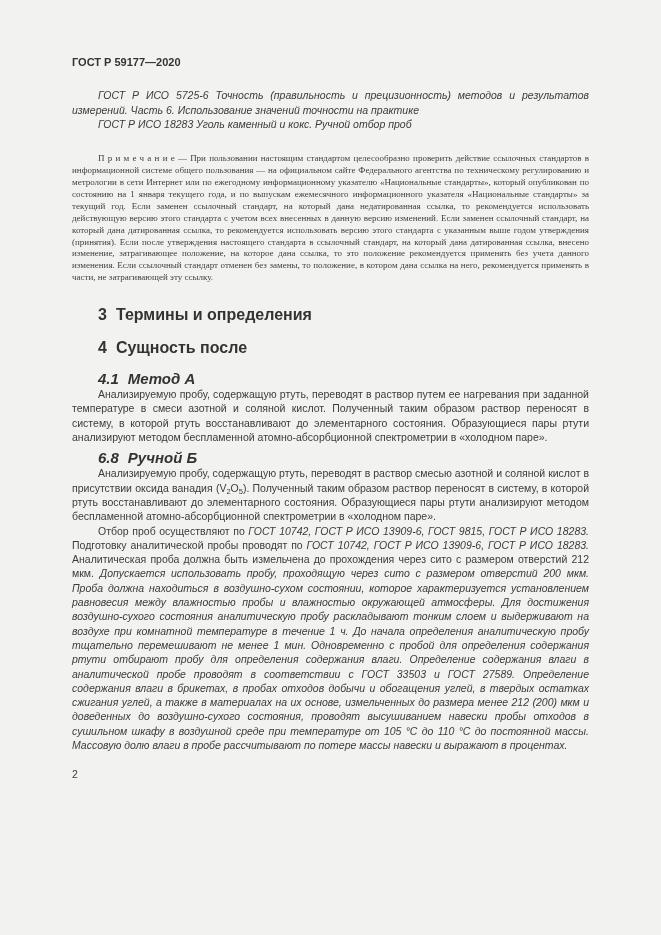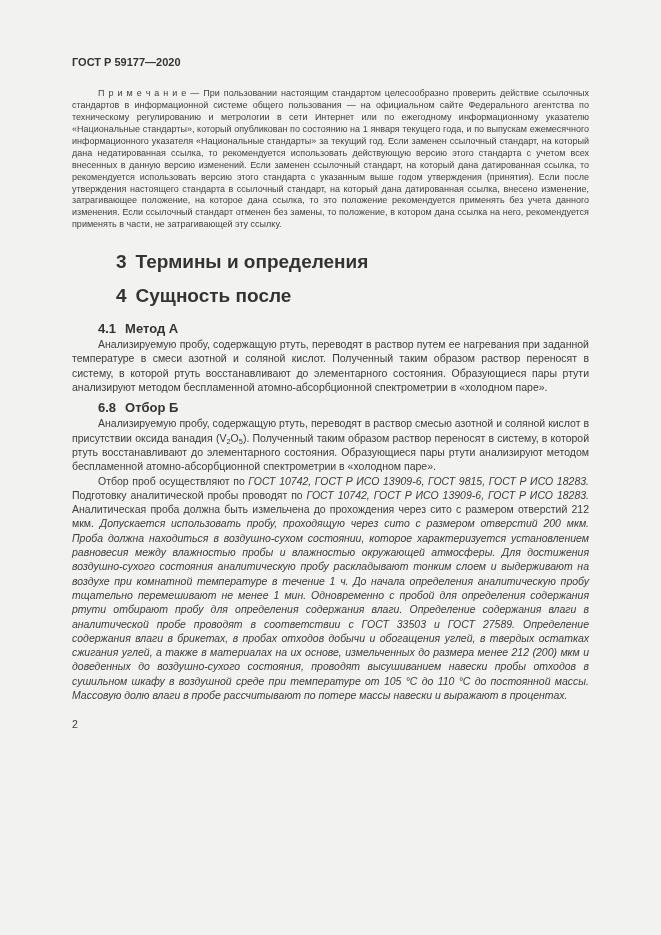--- a/index.html
+++ b/index.html
@@ -24,38 +24,40 @@
     font-size: 11px;
     color: #333331;
     margin-bottom: 19px;
   }
   p { margin: 0; text-align: justify; text-indent: 26px; }
   .it { font-style: italic; }
   .ref { font-style: italic; }
   .note {
     font-size: 9px;
     line-height: 11.9px;
-    margin-top: 11px;
+    margin-top: 22px;
     color: #3f3f3d;
+    font-family: Liberation Serif, serif;
   }
   .sec-heading {
-    font-size: 19px;
+    font-size: 16px;
     line-height: 16px;
     font-weight: bold;
     color: #333331;
-    margin: 18px;
+    margin: 0;
     padding-left: 26px;
   }
   .sub-heading {
-    font-size: 13px;
+    font-size: 15px;
     line-height: 13px;
     font-weight: bold;
     color: #333331;
     margin: 0;
     padding-left: 26px;
+    font-style: italic;
   }
   .hnum { display: inline-block; margin-right: 9px; }
   .mt-sec3 { margin-top: 23px; }
   .mt-p-after-h2 { margin-top: 10px; }
   .mt-sec4 { margin-top: 17px; }
   .mt-sub41 { margin-top: 16px; }
   .mt-p-after-h3 { margin-top: 2px; }
   .mt-sub42 { margin-top: 7px; }
   .mt-sec5 { margin-top: 14px; }
   .mt-p-sec5 { }
@@ -72,34 +74,36 @@
   }
 </style>
 </head>
 <body>
 
 <div class="page">
 
   <div class="running-header">ГОСТ Р 59177—2020</div>
 
   <section>
+    <p class="ref">ГОСТ Р ИСО 5725-6 Точность (правильность и прецизионность) методов и результатов измерений. Часть 6. Использование значений точности на практике</p>
+    <p class="ref">ГОСТ Р ИСО 18283 Уголь каменный и кокс. Ручной отбор проб</p>
   </section>
 
   <p class="note"><span>П р и м е ч а н и е — </span><span>При пользовании настоящим стандартом целесообразно проверить действие ссылочных стандартов в информационной системе общего пользования — на официальном сайте Федерального агентства по техническому регулированию и метрологии в сети Интернет или по ежегодному информационному указателю «Национальные стандарты», который опубликован по состоянию на 1 января текущего года, и по выпускам ежемесячного информационного указателя «Национальные стандарты» за текущий год. Если заменен ссылочный стандарт, на который дана недатированная ссылка, то рекомендуется использовать действующую версию этого стандарта с учетом всех внесенных в данную версию изменений. Если заменен ссылочный стандарт, на который дана датированная ссылка, то рекомендуется использовать версию этого стандарта с указанным выше годом утверждения (принятия). Если после утверждения настоящего стандарта в ссылочный стандарт, на который дана датированная ссылка, внесено изменение, затрагивающее положение, на которое дана ссылка, то это положение рекомендуется применять без учета данного изменения. Если ссылочный стандарт отменен без замены, то положение, в котором дана ссылка на него, рекомендуется применять в части, не затрагивающей эту ссылку.</span></p>
 
   <h2 class="sec-heading mt-sec3"><span class="hnum">3</span><span>Термины и определения</span></h2>
 
 
   <h2 class="sec-heading mt-sec4"><span class="hnum">4</span><span>Сущность после</span></h2>
 
   <h3 class="sub-heading mt-sub41"><span class="hnum">4.1</span><span>Метод А</span></h3>
 
   <p class="mt-p-after-h3">Анализируемую пробу, содержащую ртуть, переводят в раствор путем ее нагревания при заданной температуре в смеси азотной и соляной кислот. Полученный таким образом раствор переносят в систему, в которой ртуть восстанавливают до элементарного состояния. Образующиеся пары ртути анализируют методом беспламенной атомно-абсорбционной спектрометрии в «холодном паре».</p>
 
-  <h3 class="sub-heading mt-sub42"><span class="hnum">6.8</span><span>Отбор Б</span></h3>
+  <h3 class="sub-heading mt-sub42"><span class="hnum">6.8</span><span>Ручной Б</span></h3>
 
   <p class="mt-p-after-h3"><span>Анализируемую пробу, содержащую ртуть, переводят в раствор смесью азотной и соляной кислот в присутствии оксида ванадия (V</span><sub>2</sub><span>O</span><sub>5</sub><span>). Полученный таким образом раствор переносят в систему, в которой ртуть восстанавливают до элементарного состояния. Образующиеся пары ртути анализируют методом беспламенной атомно-абсорбционной спектрометрии в «холодном паре».</span></p>
 
 
   <p class="mt-p-sec5"><span>Отбор проб осуществляют по </span><span class="it">ГОСТ 10742, ГОСТ Р ИСО 13909-6, ГОСТ 9815, ГОСТ Р ИСО 18283.</span><span> Подготовку аналитической пробы проводят по </span><span class="it">ГОСТ 10742, ГОСТ Р ИСО 13909-6, ГОСТ Р ИСО 18283.</span><span> Аналитическая проба должна быть измельчена до прохождения через сито с размером отверстий 212 мкм. </span><span class="it">Допускается использовать пробу, проходящую через сито с размером отверстий 200 мкм. Проба должна находиться в воздушно-сухом состоянии, которое характеризуется установлением равновесия между влажностью пробы и влажностью окружающей атмосферы. Для достижения воздушно-сухого состояния аналитическую пробу раскладывают тонким слоем и выдерживают на воздухе при комнатной температуре в течение 1 ч. До начала определения аналитическую пробу тщательно перемешивают не менее 1 мин. Одновременно с пробой для определения содержания ртути отбирают пробу для определения содержания влаги. Определение содержания влаги в аналитической пробе проводят в соответствии с ГОСТ 33503 и ГОСТ 27589. Определение содержания влаги в брикетах, в пробах отходов добычи и обогащения углей, в твердых остатках сжигания углей, а также в материалах на их основе, измельченных до размера менее 212 (200) мкм и доведенных до воздушно-сухого состояния, проводят высушиванием навески пробы отходов в сушильном шкафу в воздушной среде при температуре от 105 °С до 110 °С до постоянной массы. Массовую долю влаги в пробе рассчитывают по потере массы навески и выражают в процентах.</span></p>
 
   <div class="footer">2</div>
 
 </div>
 

